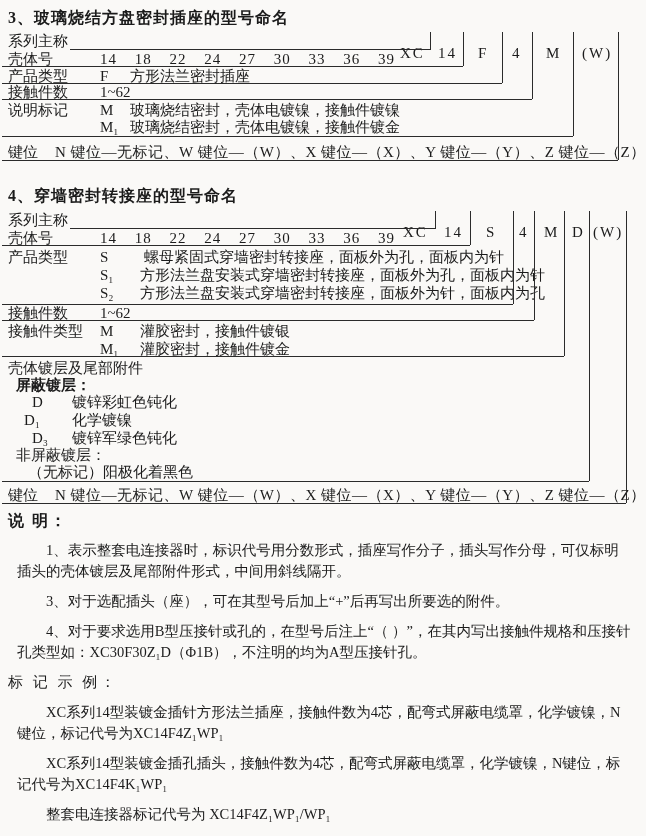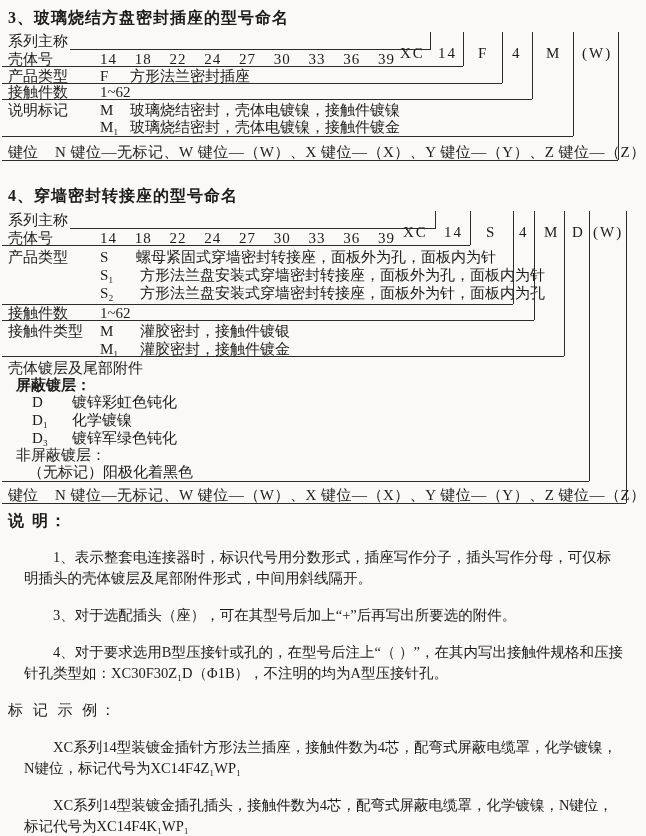--- a/index.html
+++ b/index.html
@@ -13,21 +13,21 @@
   .page{position:relative;width:646px;height:836px;}
   .abs{position:absolute;white-space:nowrap;}
   .sec-title{font-size:16px;font-weight:bold;letter-spacing:1px;}
   .dtext{font-size:15px;line-height:16px;}
   .code{font-size:15px;letter-spacing:2px;margin-top:12px;}
   .shellvals{word-spacing:13px;letter-spacing:1px;}
   .hline{position:absolute;height:0;border-top:1.4px solid #2b2b2b;}
   .vline{position:absolute;width:0;border-left:1.4px solid #2b2b2b;}
   .notes{position:absolute;left:8px;top:510px;width:632px;font-size:14.5px;line-height:21px;}
   .notes-title{font-size:16px;font-weight:bold;margin:0 0 7px 0;letter-spacing:2px;}
-  .note-p{margin:16px;text-indent:2em;white-space:normal;}
+  .note-p{margin:9px;text-indent:2em;white-space:normal;}
   .ex-title{margin:0;font-size:15px;letter-spacing:3px;}
   .keyrow{letter-spacing:0.5px;}
 </style>
 </head>
 <body>
 
 <div class="page">
 
   <div class="abs sec-title" style="left:8px;top:8px;">3、玻璃烧结方盘密封插座的型号命名</div>
 
@@ -74,40 +74,40 @@
     <span class="abs code" style="left:572px;top:212px;">D</span>
     <span class="abs code" style="left:593px;top:212px;">(W)</span>
 
     <span class="abs dtext" style="left:8px;top:212px;">系列主称</span>
 
     <span class="abs dtext" style="left:8px;top:230px;">壳体号</span>
     <span class="abs dtext shellvals" style="left:100px;top:230px;">14 18 22 24 27 30 33 36 39</span>
 
     <span class="abs dtext" style="left:8px;top:249px;">产品类型</span>
     <span class="abs dtext" style="left:100px;top:249px;">S</span>
-    <span class="abs dtext" style="left:136px;top:249px;">螺母紧固式穿墙密封转接座，面板外为孔，面板内为针</span>
+    <span class="abs dtext" style="left:144px;top:249px;">螺母紧固式穿墙密封转接座，面板外为孔，面板内为针</span>
     <span class="abs dtext" style="left:100px;top:267px;">S₁</span>
     <span class="abs dtext" style="left:140px;top:267px;">方形法兰盘安装式穿墙密封转接座，面板外为孔，面板内为针</span>
     <span class="abs dtext" style="left:100px;top:285px;">S₂</span>
     <span class="abs dtext" style="left:140px;top:285px;text-align:center;">方形法兰盘安装式穿墙密封转接座，面板外为针，面板内为孔</span>
 
     <span class="abs dtext" style="left:8px;top:305px;">接触件数</span>
     <span class="abs dtext" style="left:100px;top:305px;">1~62</span>
 
     <span class="abs dtext" style="left:8px;top:323px;">接触件类型</span>
     <span class="abs dtext" style="left:100px;top:323px;">M</span>
     <span class="abs dtext" style="left:140px;top:323px;">灌胶密封，接触件镀银</span>
     <span class="abs dtext" style="left:100px;top:341px;">M₁</span>
     <span class="abs dtext" style="left:140px;top:341px;">灌胶密封，接触件镀金</span>
 
     <span class="abs dtext" style="left:8px;top:360px;">壳体镀层及尾部附件</span>
     <span class="abs dtext" style="left:16px;top:377px;font-weight:bold;">屏蔽镀层：</span>
     <span class="abs dtext" style="left:32px;top:394px;">D</span>
     <span class="abs dtext" style="left:72px;top:394px;">镀锌彩虹色钝化</span>
-    <span class="abs dtext" style="left:32px;top:412px;">D₁</span>
+    <span class="abs dtext" style="left:24px;top:412px;">D₁</span>
     <span class="abs dtext" style="left:72px;top:412px;">化学镀镍</span>
     <span class="abs dtext" style="left:32px;top:430px;">D₃</span>
     <span class="abs dtext" style="left:72px;top:430px;">镀锌军绿色钝化</span>
     <span class="abs dtext" style="left:16px;top:447px;">非屏蔽镀层：</span>
     <span class="abs dtext" style="left:28px;top:464px;">（无标记）阳极化着黑色</span>
 
     <span class="abs dtext" style="left:8px;top:487px;">键位</span>
     <span class="abs dtext keyrow" style="left:55px;top:487px;">N 键位—无标记、W 键位—（W）、X 键位—（X）、Y 键位—（Y）、Z 键位—（Z）、</span>
   </div>
 

